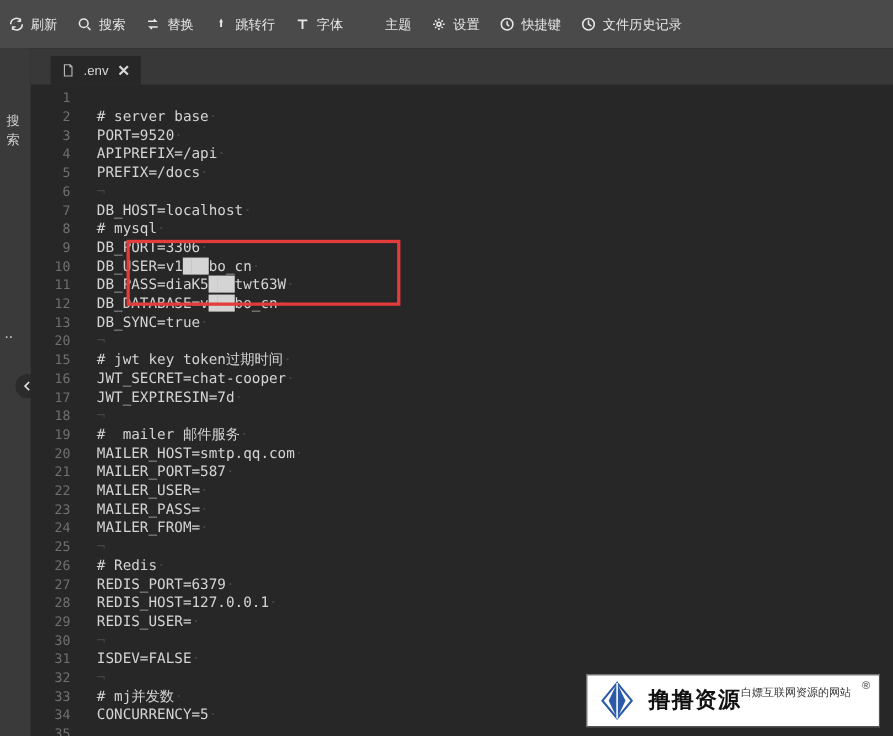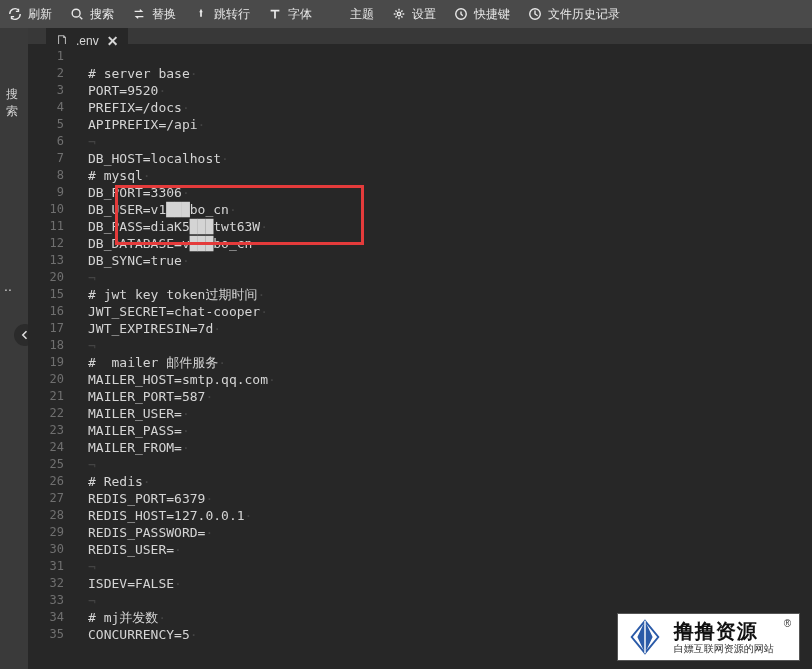--- a/index.html
+++ b/index.html
@@ -5,21 +5,21 @@
 * { margin: 0; padding: 0; box-sizing: border-box; }
 body {
   width: 812px; height: 669px;
   background: #2b2b2b;
   font-family: "Microsoft YaHei", Arial, sans-serif;
   overflow: hidden;
   position: relative;
 }
 .toolbar {
   background: #4a4a4a;
-  height: 28px;
+  height: 44px;
   display: flex;
   align-items: center;
   padding: 0 8px;
   gap: 18px;
 }
 .toolbar-item {
   display: flex;
   align-items: center;
   gap: 6px;
   color: #e8e8e8;
@@ -67,23 +67,23 @@
   cursor: pointer;
 }
 .editor-area {
   flex: 1;
   background: #272727;
   display: flex;
   flex-direction: column;
 }
 .tab-bar {
   background: #383838;
-  height: 16px;
-  display: flex;
-  align-items: flex-start;
+  height: 33px;
+  display: flex;
+  align-items: flex-end;
   padding-left: 18px;
 }
 .tab {
   background: #272727;
   color: #d8d8d8;
   font-size: 12px;
   padding: 5px 10px;
   display: flex;
   align-items: center;
   gap: 8px;
@@ -143,21 +143,21 @@
   padding: 4px 8px;
   display: flex;
   align-items: center;
   gap: 10px;
 }
 .watermark .wm-icon {
   width: 38px; height: 38px;
 }
 .watermark .wm-text {
   display: flex;
-  flex-direction: column;
+  flex-direction: row;
   line-height: 1.2;
 }
 .watermark .wm-text .t1 { font-size: 20px; font-weight: 700; color: #111; letter-spacing: 1px; }
 .watermark .wm-text .t2 { font-size: 10px; color: #333; }
 .watermark .reg { font-size: 10px; color: #333; align-self: flex-start; }
 </style>
 </head>
 <body>
 
 <div class="toolbar">
@@ -300,22 +300,22 @@
           <div class="line-num">31</div>
           <div class="line-num">32</div>
           <div class="line-num">33</div>
           <div class="line-num">34</div>
           <div class="line-num">35</div>
         </div>
       <div class="code-lines" id="codelines">
         <div class="highlight-box"></div>
       <div class="code-line"># server base<span class="ws">·</span></div>
           <div class="code-line">PORT=9520<span class="ws">·</span></div>
+          <div class="code-line">APIPREFIX=/api<span class="ws">·</span></div>
           <div class="code-line">PREFIX=/docs<span class="ws">·</span></div>
-          <div class="code-line">APIPREFIX=/api<span class="ws">·</span></div>
           <div class="code-line"><span class="ws">¬</span></div>
           <div class="code-line">DB_HOST=localhost<span class="ws">·</span></div>
           <div class="code-line"># mysql<span class="ws">·</span></div>
           <div class="code-line">DB_PORT=3306<span class="ws">·</span></div>
           <div class="code-line">DB_USER=v1███bo_cn<span class="ws">·</span></div>
           <div class="code-line">DB_PASS=diaK5███twt63W<span class="ws">·</span></div>
           <div class="code-line">DB_DATABASE=v███bo_cn<span class="ws">·</span></div>
           <div class="code-line">DB_SYNC=true<span class="ws">·</span></div>
           <div class="code-line"><span class="ws">¬</span></div>
           <div class="code-line"># jwt key token过期时间<span class="ws">·</span></div>
@@ -325,21 +325,20 @@
           <div class="code-line">#  mailer 邮件服务<span class="ws">·</span></div>
           <div class="code-line">MAILER_HOST=smtp.qq.com<span class="ws">·</span></div>
           <div class="code-line">MAILER_PORT=587<span class="ws">·</span></div>
           <div class="code-line">MAILER_USER=<span class="ws">·</span></div>
           <div class="code-line">MAILER_PASS=<span class="ws">·</span></div>
           <div class="code-line">MAILER_FROM=<span class="ws">·</span></div>
           <div class="code-line"><span class="ws">¬</span></div>
           <div class="code-line"># Redis<span class="ws">·</span></div>
           <div class="code-line">REDIS_PORT=6379<span class="ws">·</span></div>
           <div class="code-line">REDIS_HOST=127.0.0.1<span class="ws">·</span></div>
-          <div class="code-line">REDIS_PASSWORD=<span class="ws">·</span></div>
           <div class="code-line">REDIS_USER=<span class="ws">·</span></div>
           <div class="code-line"><span class="ws">¬</span></div>
           <div class="code-line">ISDEV=FALSE<span class="ws">·</span></div>
           <div class="code-line"><span class="ws">¬</span></div>
           <div class="code-line"># mj并发数<span class="ws">·</span></div>
           <div class="code-line">CONCURRENCY=5<span class="ws">·</span></div>
         </div>
     </div>
   </div>
 </div>

